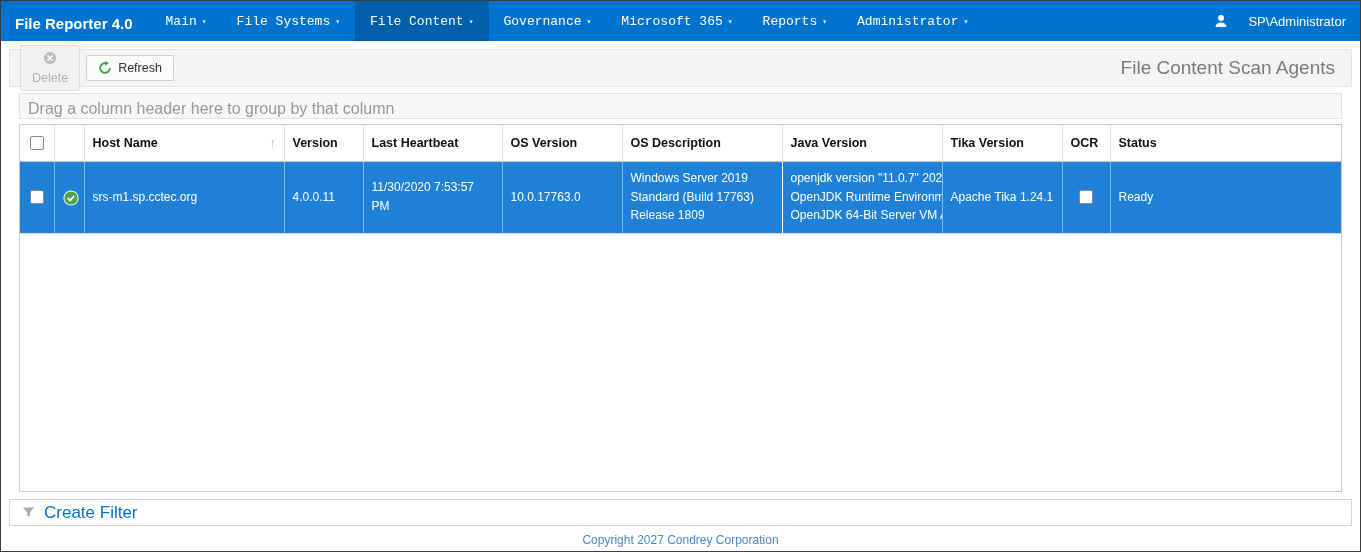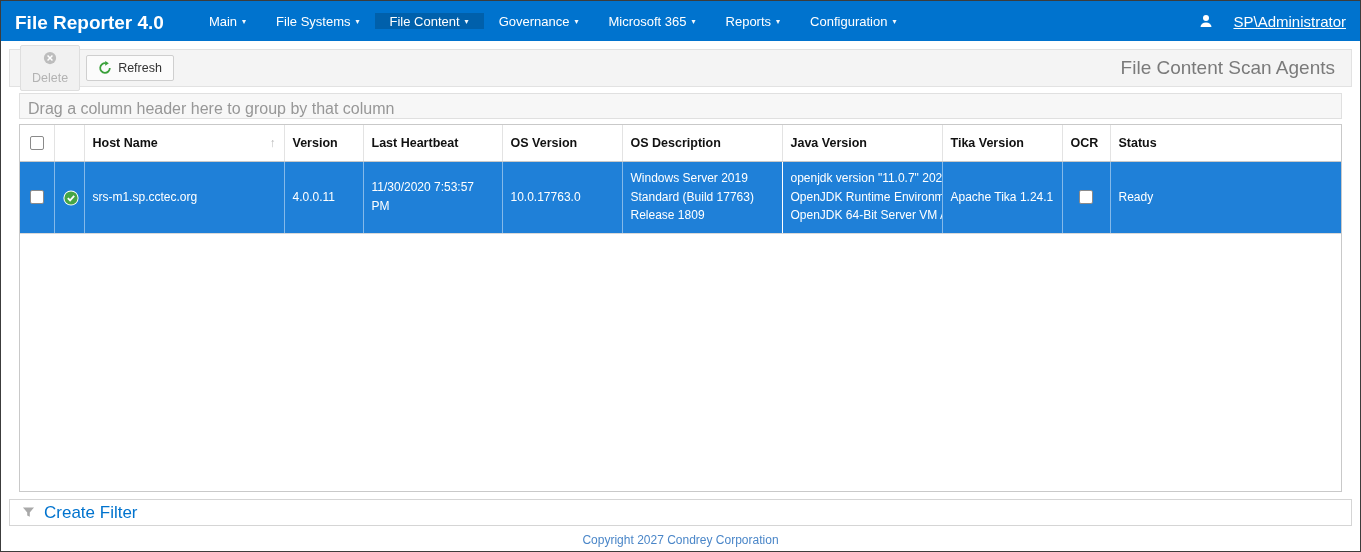--- a/index.html
+++ b/index.html
@@ -2,27 +2,27 @@
 <html><head>
 <meta charset="utf-8">
 <style>
   * { box-sizing: border-box; }
   html,body { margin:0; padding:0; background:#fff; }
   body { font-family:"Liberation Sans", sans-serif; }
   .page { width:1361px; height:552px; border:1px solid #3c3c3c; background:#fff; overflow:hidden; }
 
   
   .navbar { height:40px; background:#0073ce; display:flex; align-items:stretch; color:#fff; }
-  .brand { padding:4px 18px 0 14px; display:flex; align-items:center; font-size:19px; font-weight:bold; white-space:nowrap; }
-  .nav-items { display:flex; list-style:none; margin:12px; padding:0; }
+  .brand { padding:4px 18px 0 14px; display:flex; align-items:center; font-size:15px; font-weight:bold; white-space:nowrap; }
+  .nav-items { display:flex; list-style:none; margin:0; padding:0;font-family:Liberation Mono, monospace; }
   .nav-item { display:flex; align-items:center; padding:0 15px; font-size:13px; cursor:pointer; white-space:nowrap; }
   .nav-item.active { background:#0060ab; }
   .caret { margin-left:5px; font-size:8px; opacity:.95; }
   .caret::after { content:"▾"; }
-  .user-area { margin-left:auto; display:flex; align-items:center; gap:19px; padding:0 14px; font-size:15px; cursor:pointer;text-decoration:underline; }
+  .user-area { margin-left:auto; display:flex; align-items:center; gap:19px; padding:0 14px; font-size:13px; cursor:pointer; }
 
   
   .toolbar { margin:8px 8px 0; background:#f4f4f4; border:1px solid #e2e2e2; display:flex; align-items:center; padding:5px 10px; height:38px; }
   .btn { display:inline-flex; align-items:center; gap:6px; font-size:12.5px; padding:5px 11px; border:1px solid #cfcfcf; background:#fbfbfb; border-radius:2px; cursor:pointer; color:#333; font-family:inherit; }
   .btn + .btn { margin-left:6px; }
   .btn:disabled { color:#b3b3b3; background:#f1f1f1; border-color:#dedede; cursor:default;flex-direction:column; }
   .btn .ic { display:inline-flex; width:14px; height:14px; }
   .page-title { margin-left:auto; font-size:19px; color:#7a7a7a; padding-right:6px; }
 
   
@@ -72,21 +72,21 @@
         </li>
       <li class="nav-item">
           <span>Microsoft 365</span>
           <span class="caret"></span>
         </li>
       <li class="nav-item">
           <span>Reports</span>
           <span class="caret"></span>
         </li>
       <li class="nav-item">
-          <span>Configuration</span>
+          <span>Administrator</span>
           <span class="caret"></span>
         </li>
     </ul>
     <div class="user-area">
       <span class="icon-wrap">
         <svg viewBox="0 0 16 16" width="16" height="16">
             <circle cx="8" cy="5" r="3" fill="#fff"></circle>
             <path d="M2.5 14 a5.5 4.6 0 0 1 11 0 z" fill="#fff"></path>
           </svg>
       </span>

